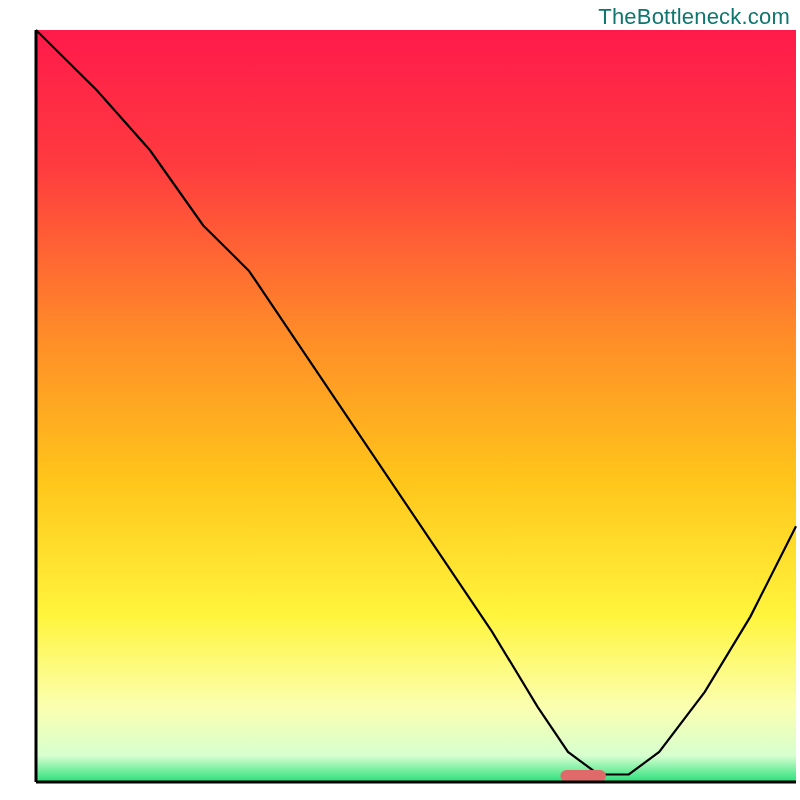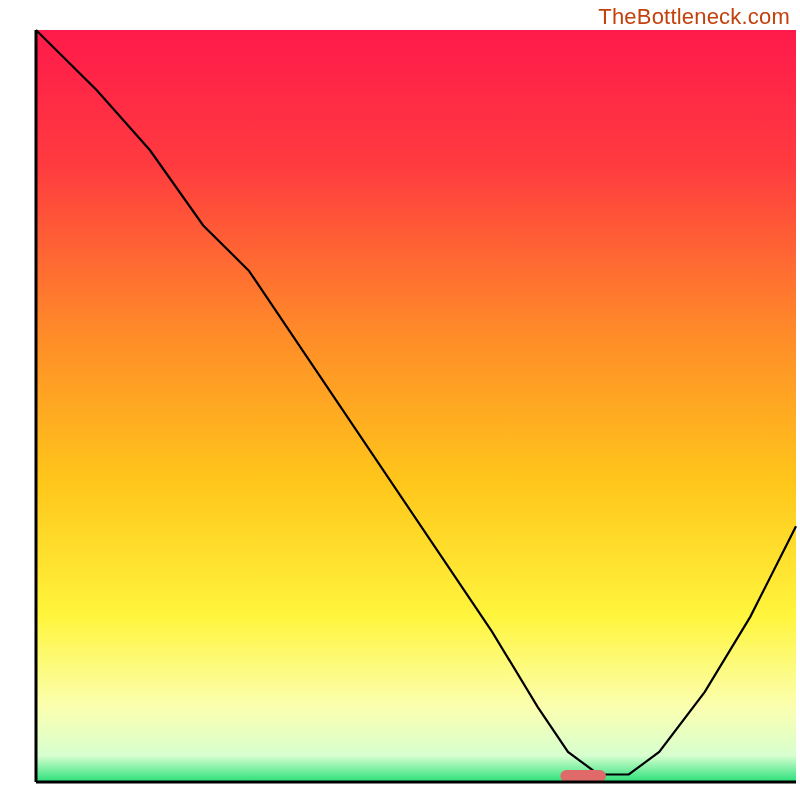--- a/index.html
+++ b/index.html
@@ -12,21 +12,21 @@
   }
   .wrap {
     position: relative;
     width: 800px;
     height: 800px;
   }
   .watermark {
     position: absolute;
     top: 4px;
     right: 10px;
-    color: #c2410c;
+    color: #0f766e;
     font-size: 22px;
     font-weight: 500;
     letter-spacing: 0.2px;
     z-index: 10;
   }
   svg.chart {
     position: absolute;
     left: 0;
     top: 0;
   }

